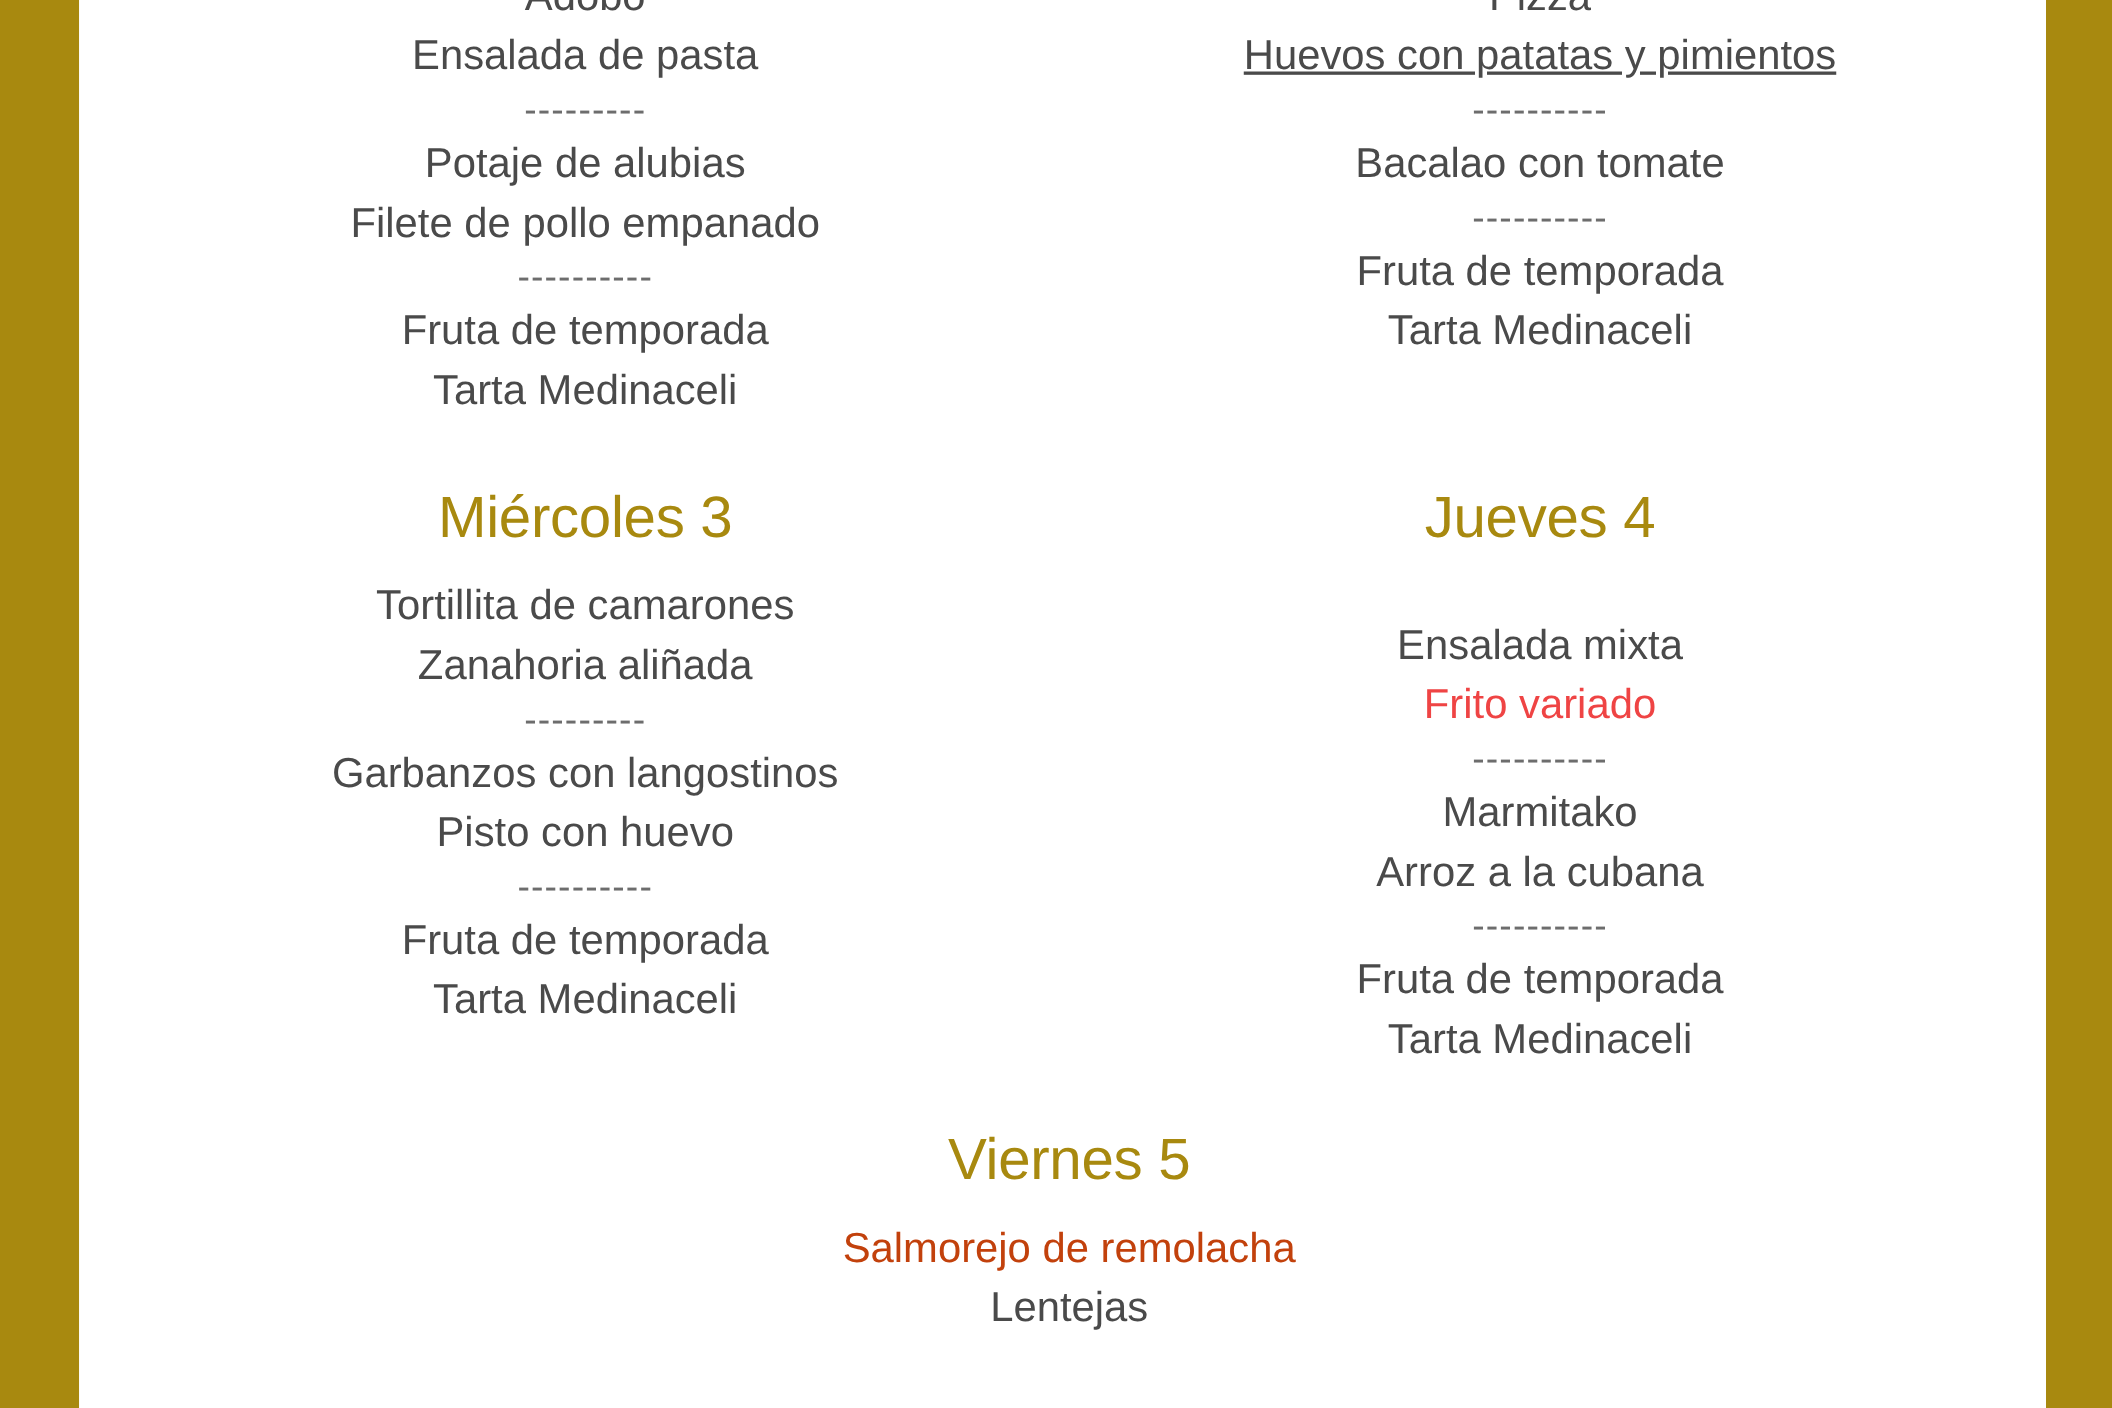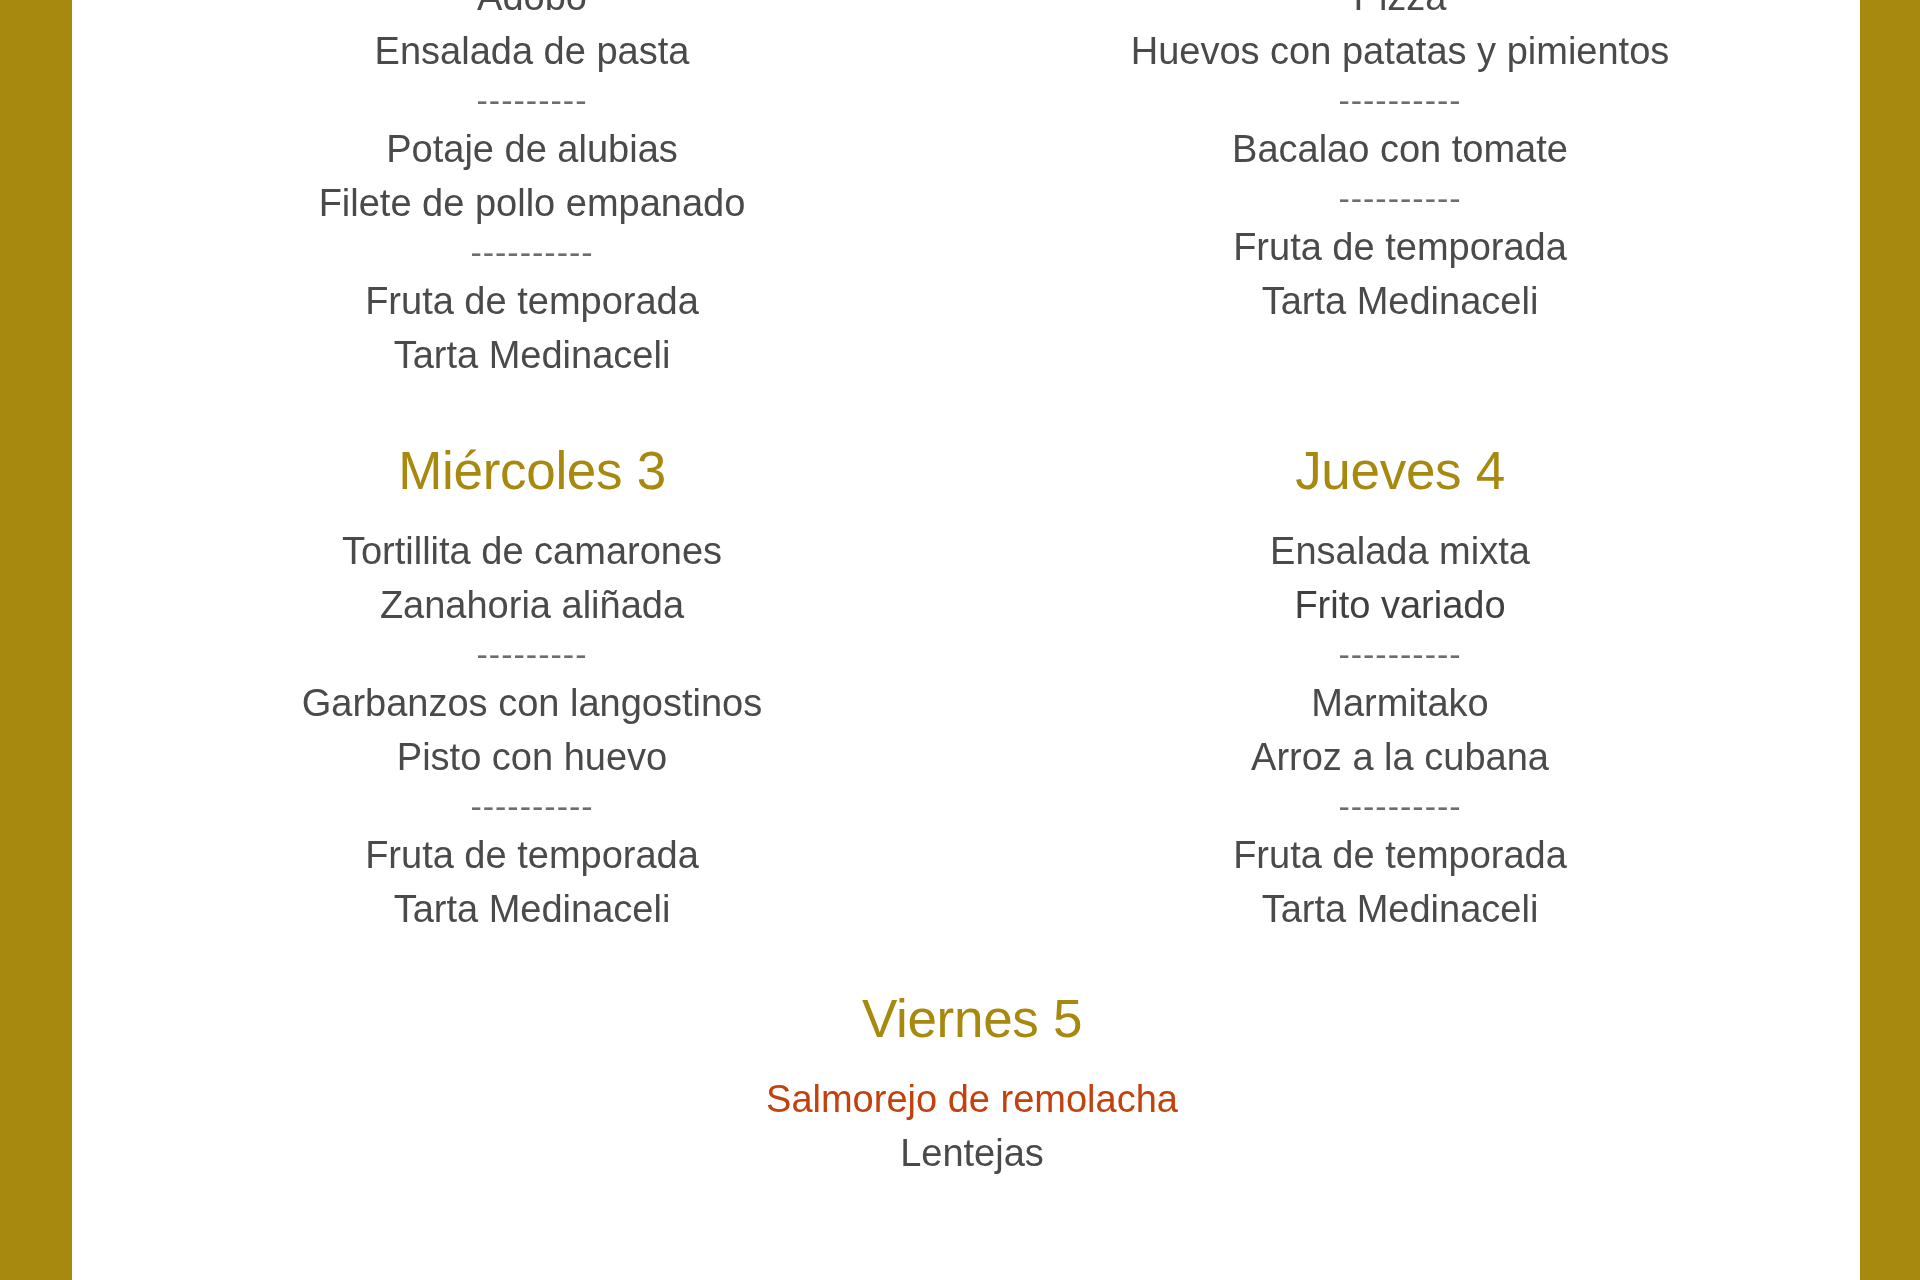--- a/index.html
+++ b/index.html
@@ -103,21 +103,21 @@
         <div class="sep">---------</div>
         <div class="dish" style="color: rgb(74, 74, 74);">Potaje de alubias</div>
         <div class="dish" style="color: rgb(74, 74, 74);">Filete de pollo empanado</div>
         <div class="sep">----------</div>
         <div class="dish" style="color: rgb(74, 74, 74);">Fruta de temporada</div>
         <div class="dish" style="color: rgb(74, 74, 74);">Tarta Medinaceli</div>
       </div>
 
       <div class="col">
         <div class="dish" style="color: rgb(74, 74, 74);">Pizza</div>
-        <div class="dish" style="color: rgb(74, 74, 74);">Huevos con patatas y pimientos</div>
+        <div class="dish" style="color: rgb(74, 74, 74); text-decoration: underline;">Huevos con patatas y pimientos</div>
         <div class="sep">----------</div>
         <div class="dish" style="color: rgb(74, 74, 74);">Bacalao con tomate</div>
         <div class="sep">----------</div>
         <div class="dish" style="color: rgb(74, 74, 74);">Fruta de temporada</div>
         <div class="dish" style="color: rgb(74, 74, 74);">Tarta Medinaceli</div>
       </div>
 
     </div>
 
     <div class="spacer-after-top"></div>
@@ -133,22 +133,22 @@
         <div class="dish" style="color: rgb(74, 74, 74);">Garbanzos con langostinos</div>
         <div class="dish" style="color: rgb(74, 74, 74);">Pisto con huevo</div>
         <div class="sep">----------</div>
         <div class="dish" style="color: rgb(74, 74, 74);">Fruta de temporada</div>
         <div class="dish" style="color: rgb(74, 74, 74);">Tarta Medinaceli</div>
       </div>
 
       <div class="col">
         <div class="day-title" style="color: rgb(168, 137, 15);">Jueves 4</div>
         <div class="mid-gap"></div>
-        <div class="dish" style="color: rgb(74, 74, 74);">Ensalada mixta</div>
-        <div class="dish" style="color: #404040;">Frito variado</div>
+        <div class="dish" style="color: rgb(74, 74, 74); margin-top: 36px;">Ensalada mixta</div>
+        <div class="dish" style="color: #ef4444;">Frito variado</div>
         <div class="sep">----------</div>
         <div class="dish" style="color: rgb(74, 74, 74);">Marmitako</div>
         <div class="dish" style="color: rgb(74, 74, 74);">Arroz a la cubana</div>
         <div class="sep">----------</div>
         <div class="dish" style="color: rgb(74, 74, 74);">Fruta de temporada</div>
         <div class="dish" style="color: rgb(74, 74, 74);">Tarta Medinaceli</div>
       </div>
 
     </div>
 

